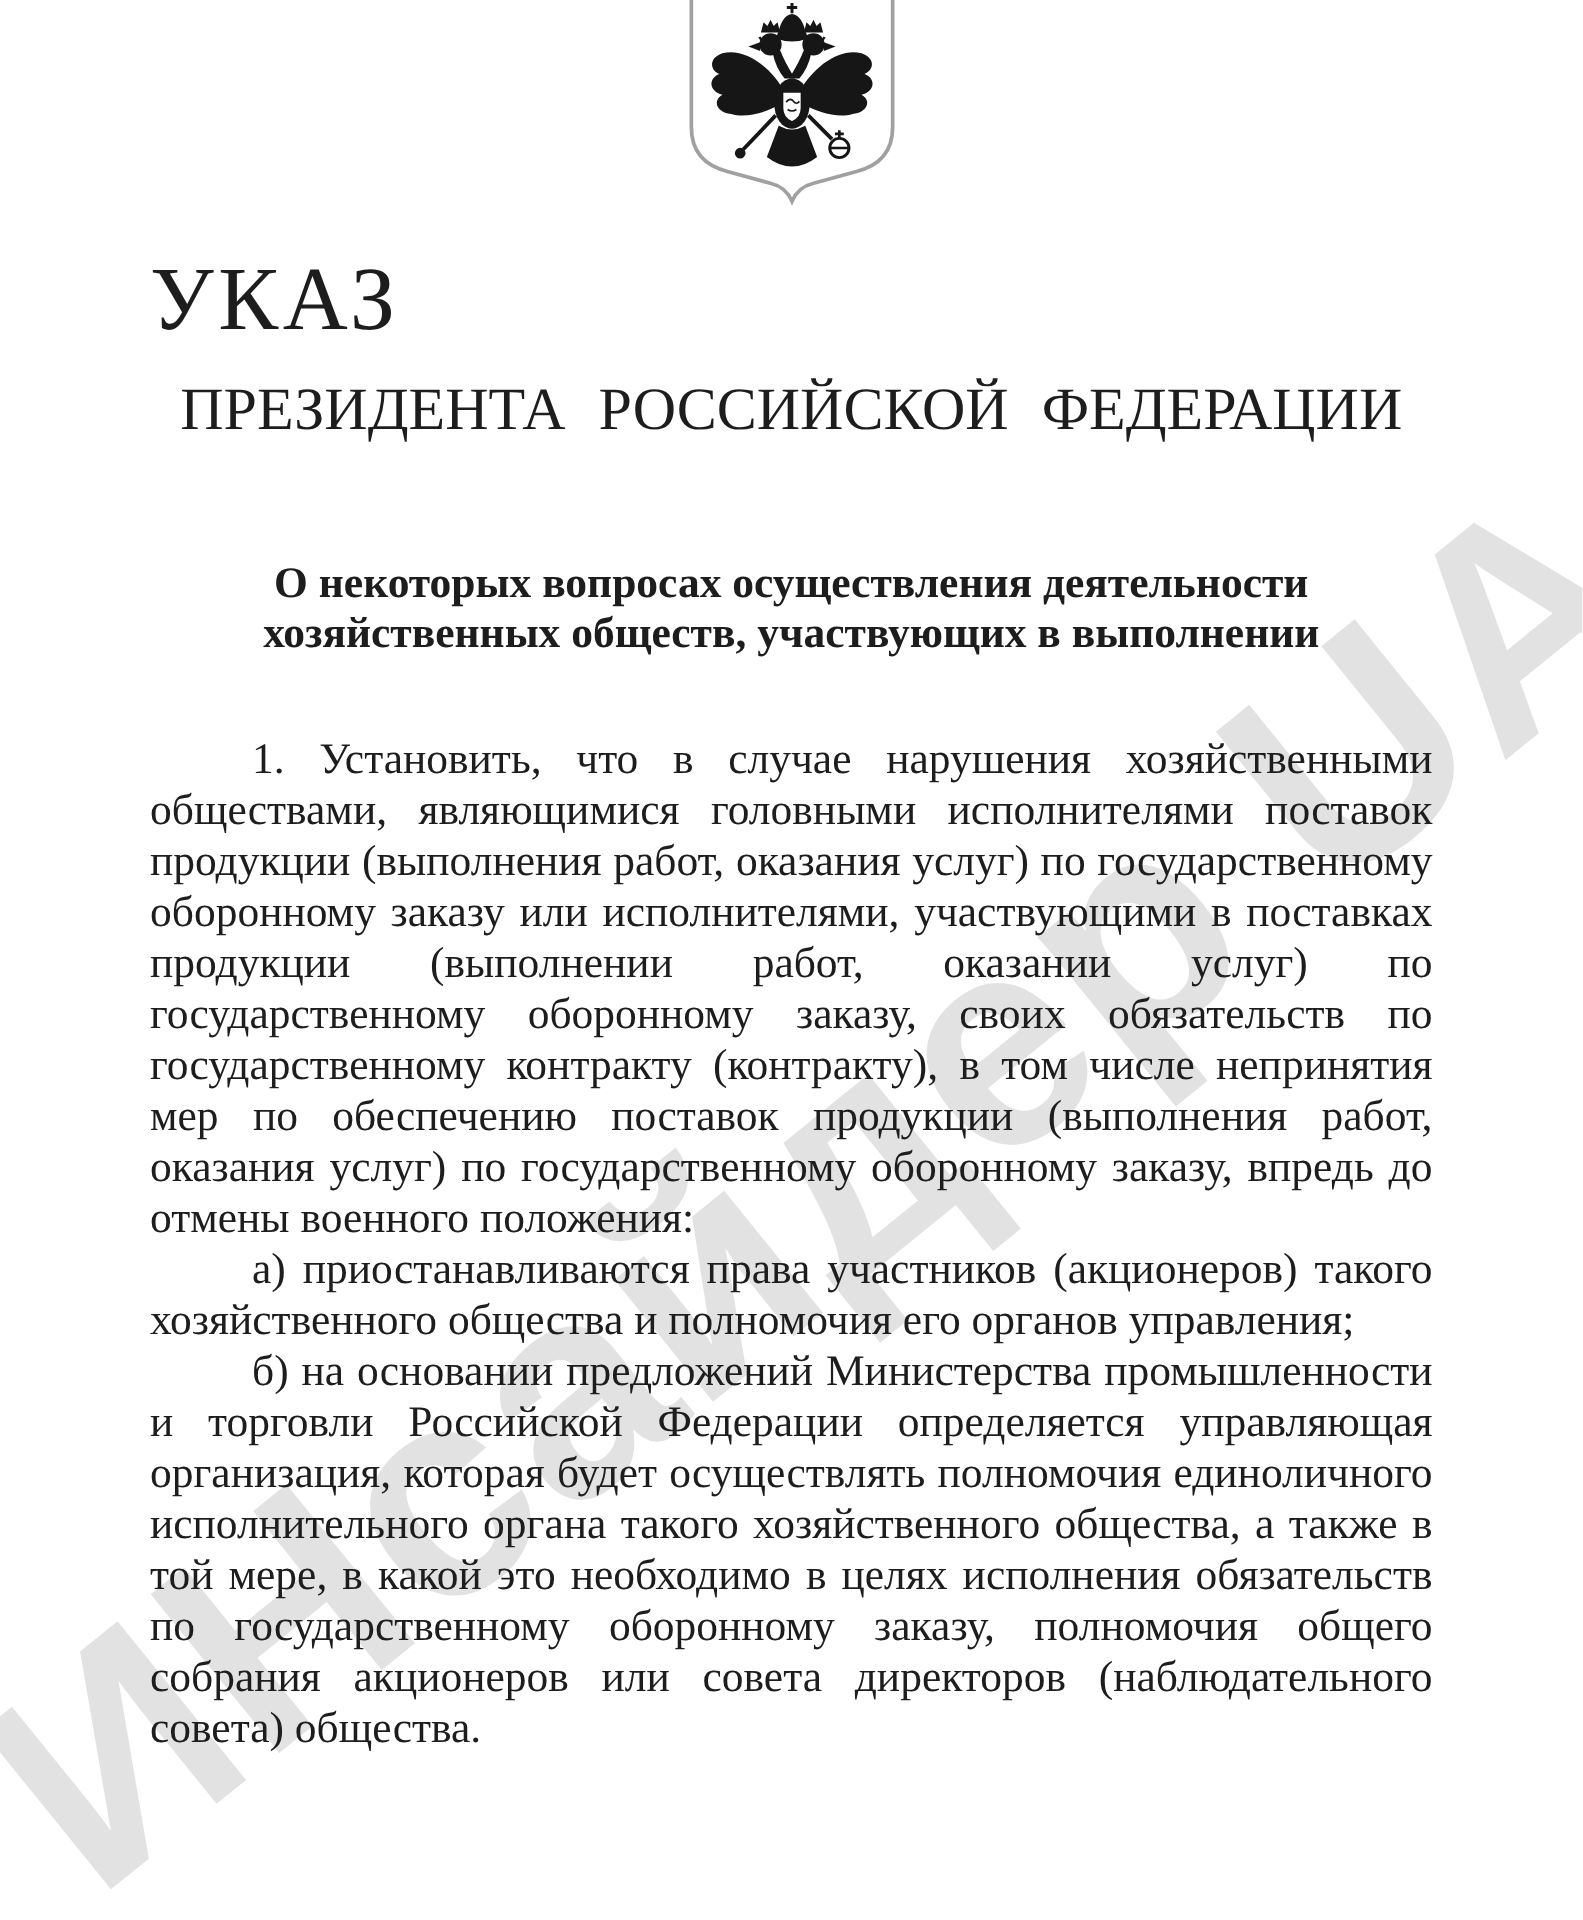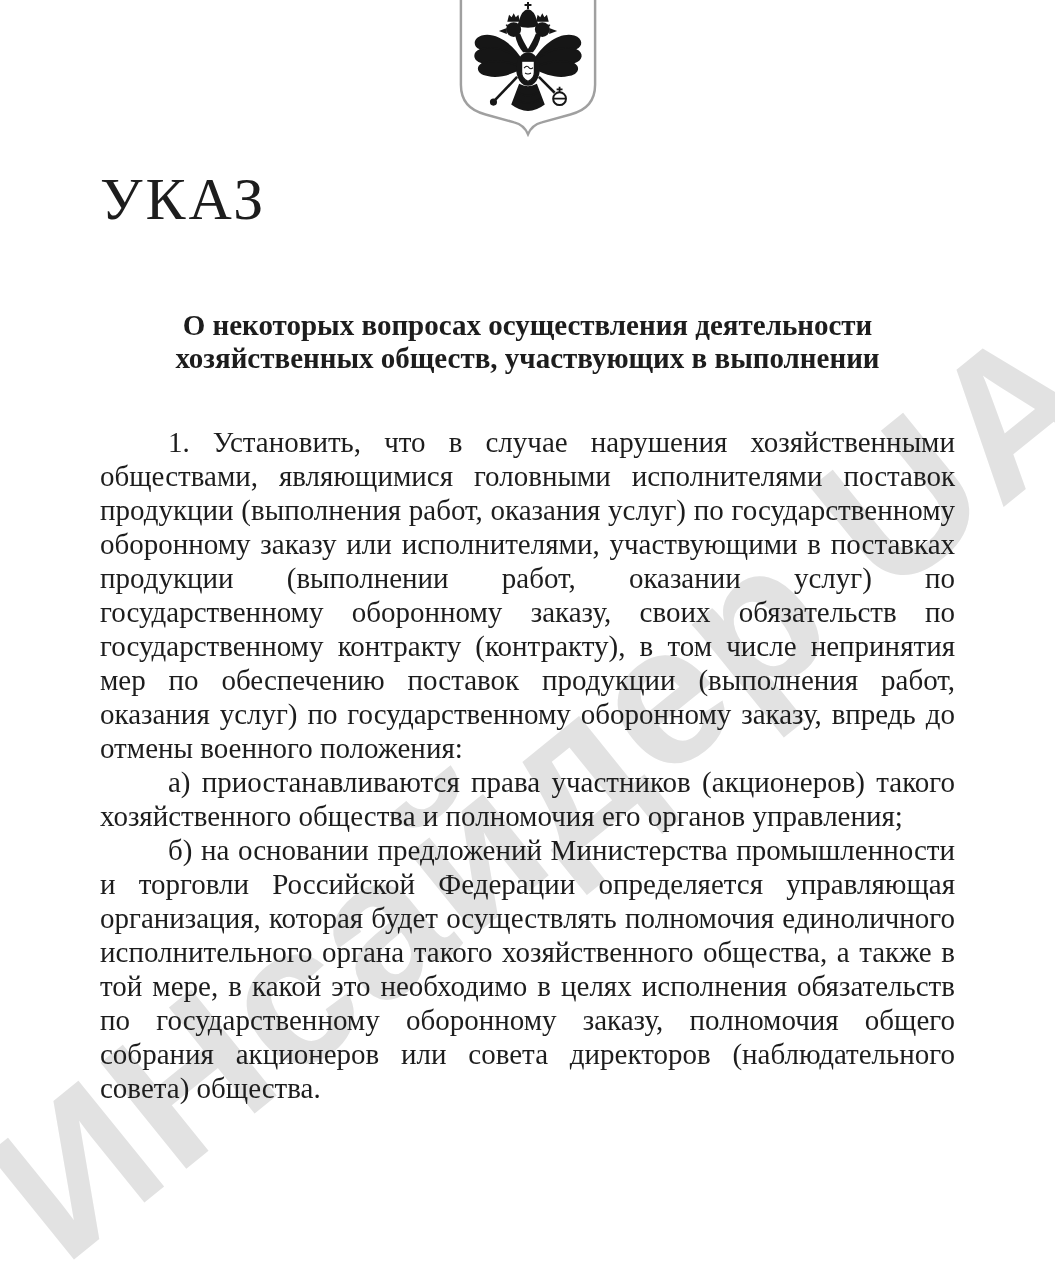--- a/index.html
+++ b/index.html
@@ -122,20 +122,21 @@
         <circle cx="36" cy="103.5" r="3.6" fill="#161616"></circle>
 
         <path class="eagle-stroke" d="M82,78 L98,94" stroke-width="2.6"></path>
         <circle cx="103" cy="100" r="6.5" fill="#ffffff" stroke="#161616" stroke-width="2"></circle>
         <path class="eagle-stroke" d="M103,93.5 V88 M100,90.5 h6 M96.5,100 h13" stroke-width="1.8"></path>
       </svg>
     </div>
 
     <h1 class="doc-type">УКАЗ</h1>
 
+    <h2 class="issuer">ПРЕЗИДЕНТА РОССИЙСКОЙ ФЕДЕРАЦИИ</h2>
 
     <div class="subject">
       <div>О некоторых вопросах осуществления деятельности</div>
       <div>хозяйственных обществ, участвующих в выполнении</div>
     </div>
 
     <div class="body-block">
       <p class="body-p">1. Установить, что в случае нарушения хозяйственными обществами, являющимися головными исполнителями поставок продукции (выполнения работ, оказания услуг) по государственному оборонному заказу или исполнителями, участвующими в поставках продукции (выполнении работ, оказании услуг) по государственному оборонному заказу, своих обязательств по государственному контракту (контракту), в том числе непринятия мер по обеспечению поставок продукции (выполнения работ, оказания услуг) по государственному оборонному заказу, впредь до отмены военного положения:</p>
       <p class="body-p">а) приостанавливаются права участников (акционеров) такого хозяйственного общества и полномочия его органов управления;</p>
       <p class="body-p">б) на основании предложений Министерства промышленности и торговли Российской Федерации определяется управляющая организация, которая будет осуществлять полномочия единоличного исполнительного органа такого хозяйственного общества, а также в той мере, в какой это необходимо в целях исполнения обязательств по государственному оборонному заказу, полномочия общего собрания акционеров или совета директоров (наблюдательного совета) общества.</p>

